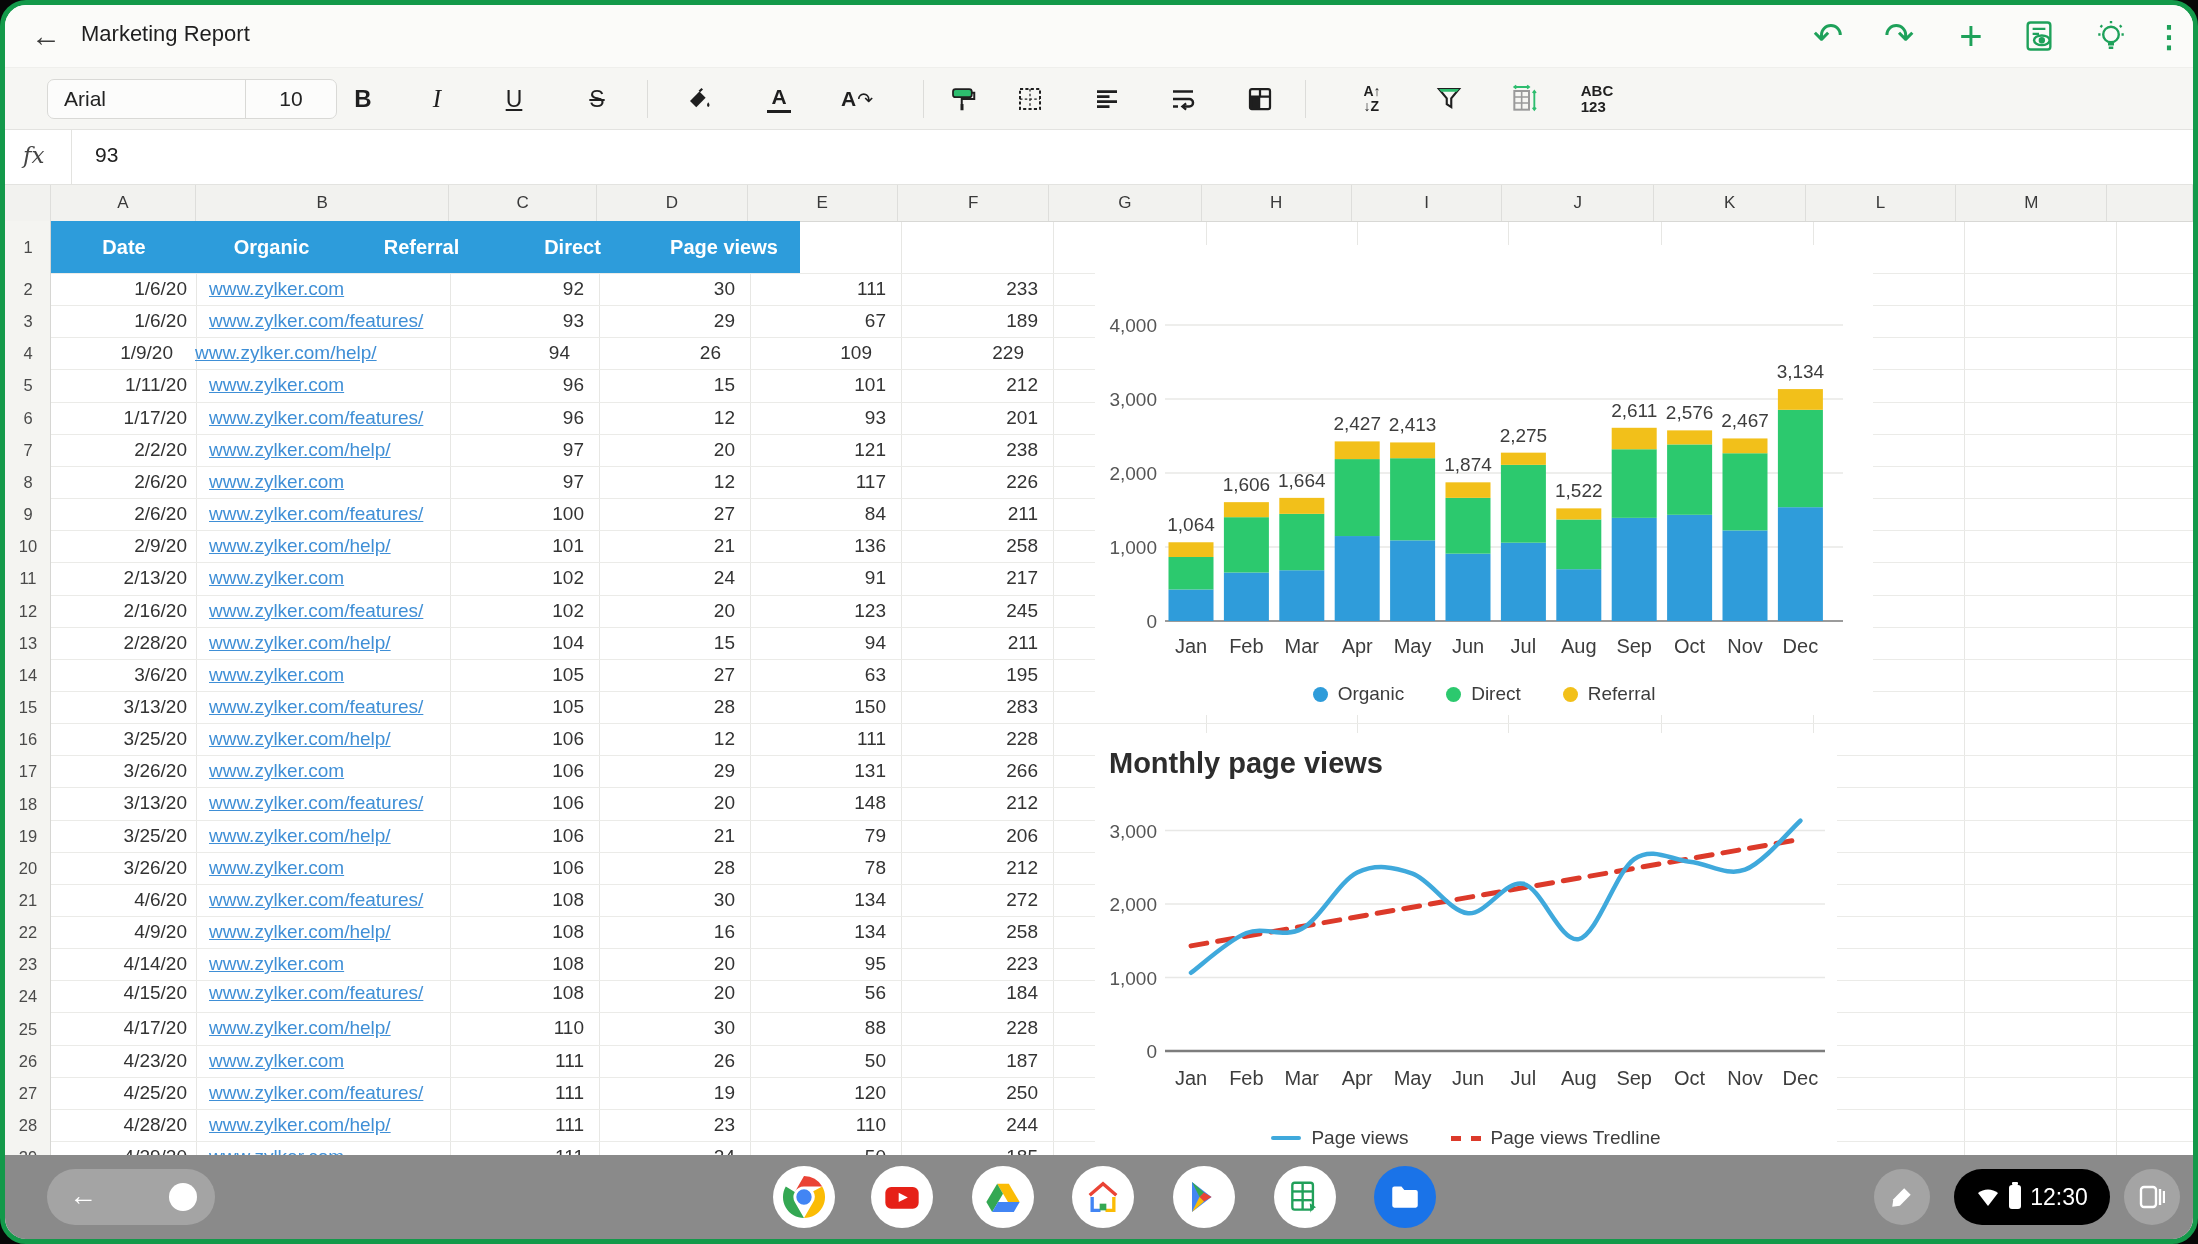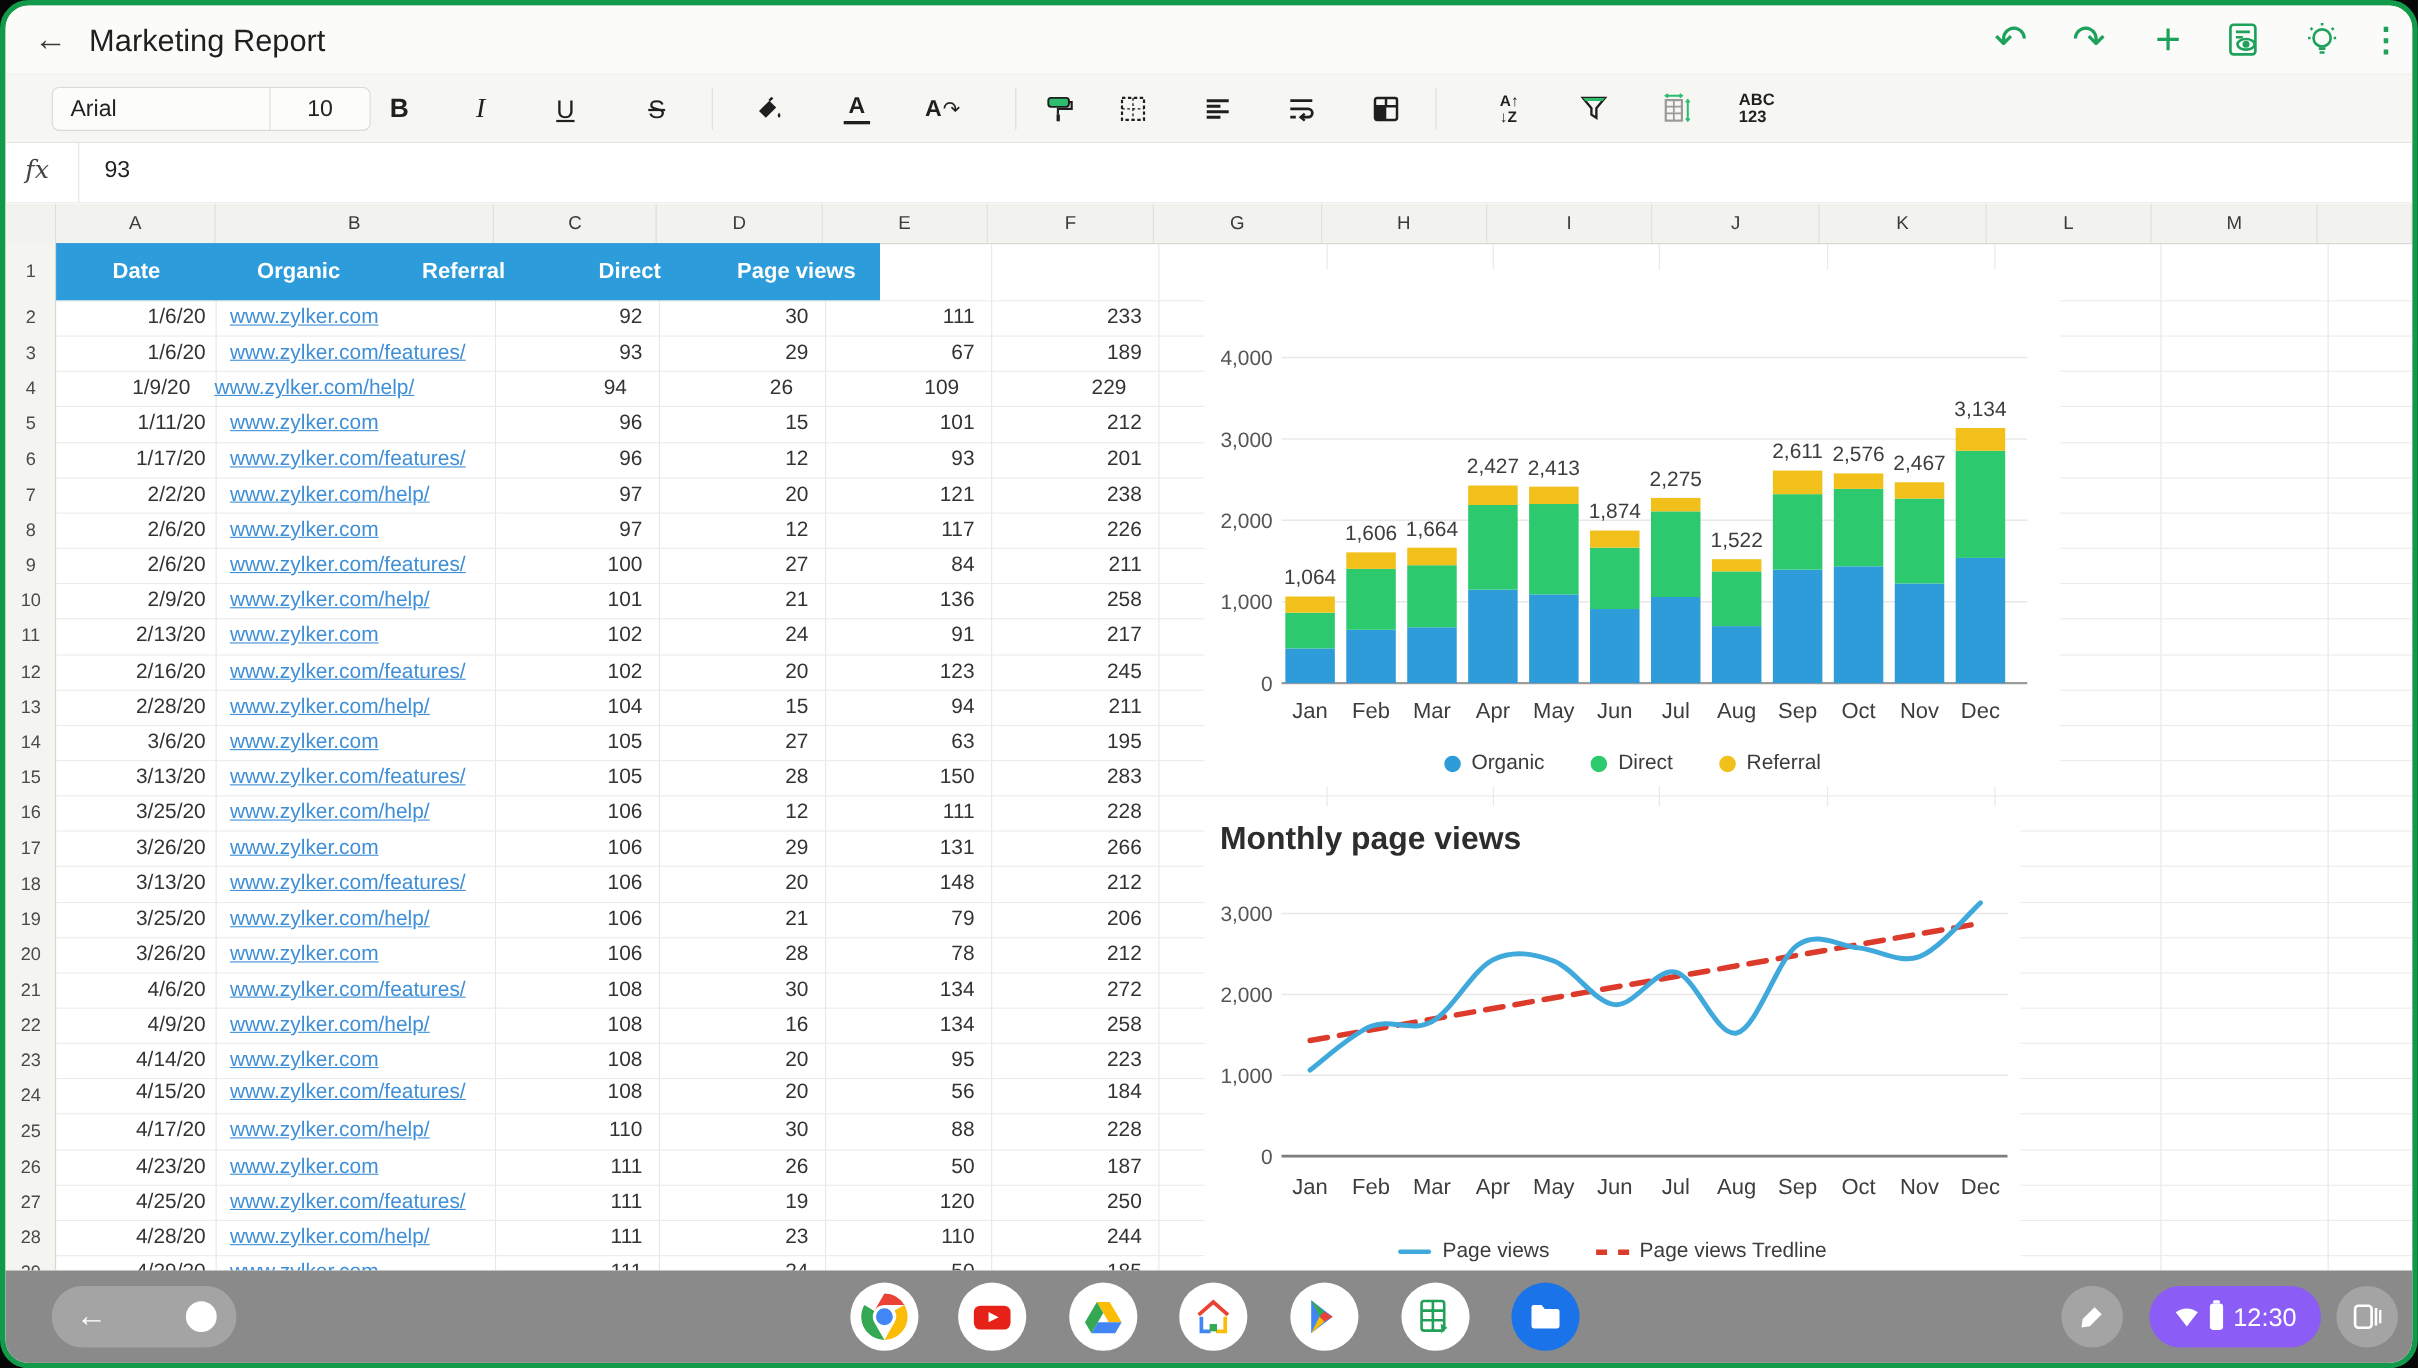--- a/index.html
+++ b/index.html
@@ -2,21 +2,21 @@
 <html><head>
 <meta charset="utf-8">
 <style>
   html,body{margin:0;padding:0;background:#070707;width:2198px;height:1244px;overflow:hidden;
     font-family:"Liberation Sans",sans-serif;-webkit-font-smoothing:antialiased;}
   #window{position:absolute;inset:0;border:5px solid #13994a;border-radius:26px;overflow:hidden;background:#fff;box-sizing:border-box;}
 
   
   #titlebar{position:absolute;left:0;top:0;right:0;height:62px;background:#fbfbf9;}
   .back-arrow{position:absolute;left:26px;top:14px;font-size:30px;color:#3c3c3c;}
-  #doc-title{position:absolute;left:76px;top:16px;font-size:28px;color:#1f1f1f;font-weight:500;}
+  #doc-title{position:absolute;left:76px;top:16px;font-size:22px;color:#1f1f1f;font-weight:500;}
   .tb-ic{position:absolute;top:8px;width:56px;height:46px;display:flex;align-items:center;justify-content:center;color:#1ea15a;font-size:36px;}
   
   #toolbar{position:absolute;left:0;top:62px;right:0;height:62px;background:#f6f6f3;border-top:1px solid #efefec;}
   #fontbox{position:absolute;left:42px;top:11px;width:290px;height:40px;background:#fcfcfb;border:1px solid #d9d9d6;border-radius:7px;display:flex;box-sizing:border-box;}
   #fontname{width:198px;line-height:38px;padding-left:16px;font-size:21px;color:#222;box-sizing:border-box;border-right:1px solid #d9d9d6;}
   #fontsize{width:90px;line-height:38px;text-align:center;font-size:21px;color:#222;}
   .ic{position:absolute;top:10px;width:52px;height:42px;display:flex;align-items:center;justify-content:center;color:#1f1f1f;}
   .ic svg{display:block}
   .divider{position:absolute;top:12px;width:1px;height:38px;background:#dcdcd9;}
   .glyph-b{font-weight:bold;font-size:24px}
@@ -59,21 +59,21 @@
   .leg-line{width:30px;height:4px;border-radius:2px;}
   .leg-dash{width:30px;height:0;border-top:5px dashed #dc3a2a;}
 
   
   #taskbar{position:absolute;left:0;right:0;bottom:0;height:84px;background:#8a8a8a;}
   #nav-pill{position:absolute;left:42px;top:14px;width:168px;height:56px;border-radius:30px;background:#a4a4a4;}
   #nav-pill .arr{position:absolute;left:22px;top:11px;color:#fff;font-size:28px;}
   #nav-pill .dot{position:absolute;right:18px;top:14px;width:28px;height:28px;border-radius:50%;background:#fff;}
   .app{position:absolute;top:11px;width:62px;height:62px;border-radius:50%;background:#fff;display:flex;align-items:center;justify-content:center;}
   #status-pencil{position:absolute;left:1869px;top:14px;width:56px;height:56px;border-radius:50%;background:#a4a4a4;display:flex;align-items:center;justify-content:center;}
-  #status-pill{position:absolute;left:1949px;top:14px;width:156px;height:56px;border-radius:30px;background:#8b5cf6;display:flex;align-items:center;justify-content:center;gap:9px;}
+  #status-pill{position:absolute;left:1949px;top:14px;width:156px;height:56px;border-radius:30px;background:#000000;display:flex;align-items:center;justify-content:center;gap:9px;}
   #status-time{color:#fff;font-size:23px;}
   #switch-pill{position:absolute;left:2119px;top:14px;width:56px;height:56px;border-radius:28px;background:#a4a4a4;display:flex;align-items:center;justify-content:center;}
   .batt{width:12px;height:24px;background:#fff;border-radius:3px;position:relative;}
   .batt:before{content:"";position:absolute;left:3px;top:-3px;width:6px;height:3px;background:#fff;border-radius:1px;}
 </style>
 </head>
 <body>
 
 <div id="window">
 

